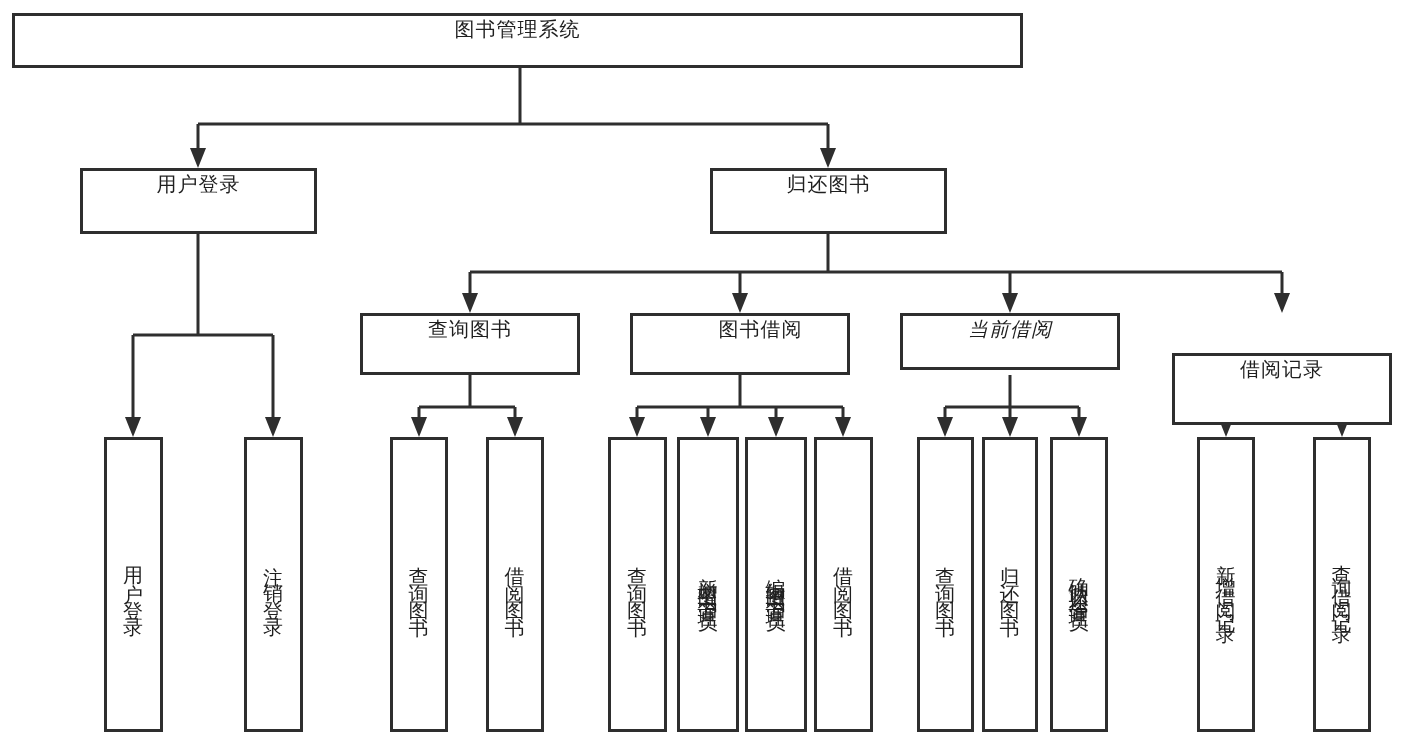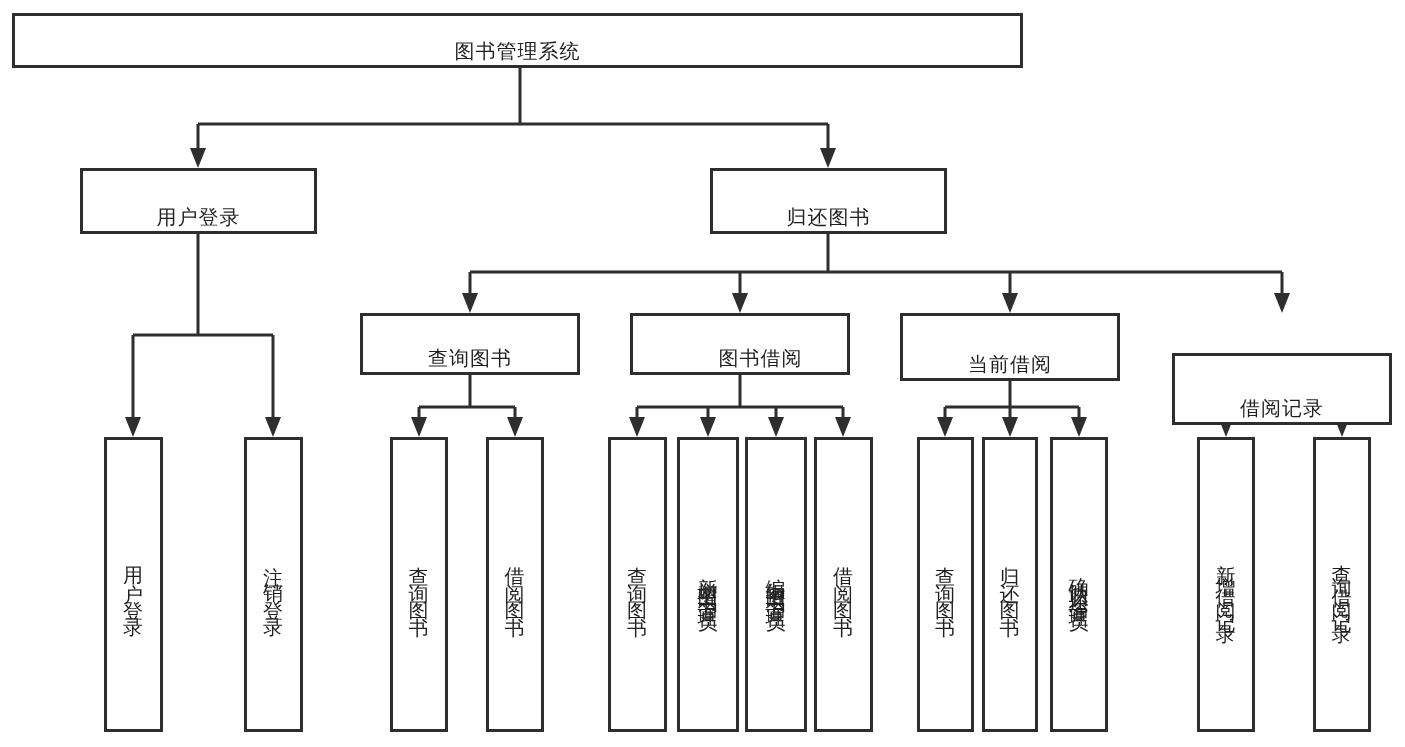--- a/index.html
+++ b/index.html
@@ -20,21 +20,21 @@
     position:absolute;left:0;top:0;width:1405px;height:747px;
     pointer-events:none;
   }
   .connector{stroke:var(--line);stroke-width:3;fill:none;}
   .arrowhead{fill:var(--line);stroke:none;}
   .hbox{
     position:absolute;
     box-sizing:border-box;
     border:3px solid var(--line);
     background:#fff;
-    display:flex;align-items:flex-end;justify-content:center;
+    display:flex;align-items:flex-start;justify-content:center;
     color:var(--text);
     font-size:20px;
     letter-spacing:1px;
     z-index:2;
   }
   .vbox{
     position:absolute;
     top:437px;height:295px;
     box-sizing:border-box;
     border:3px solid var(--line);
@@ -115,21 +115,21 @@
   <div class="hbox" style="left:710px;top:168px;width:237px;height:66px;">
     <span>归还图书</span>
   </div>
 
   <div class="hbox" style="left:360px;top:313px;width:220px;height:62px;">
     <span>查询图书</span>
   </div>
   <div class="hbox" style="left:630px;top:313px;width:220px;height:62px;padding-left:41px;">
     <span>图书借阅</span>
   </div>
-  <div class="hbox" style="left:900px;top:313px;width:220px;height:68px;">
+  <div class="hbox" style="left:900px;top:313px;width:220px;height:57px;font-style:italic;">
     <span>当前借阅</span>
   </div>
   <div class="hbox" style="left:1172px;top:313px;width:220px;height:72px;margin-top:40px;">
     <span>借阅记录</span>
   </div>
 
   <div class="vbox" style="left:104px;width:59px;">
     <span class="vlabel sp4">用户登录</span>
   </div>
   <div class="vbox" style="left:244px;width:59px;">

